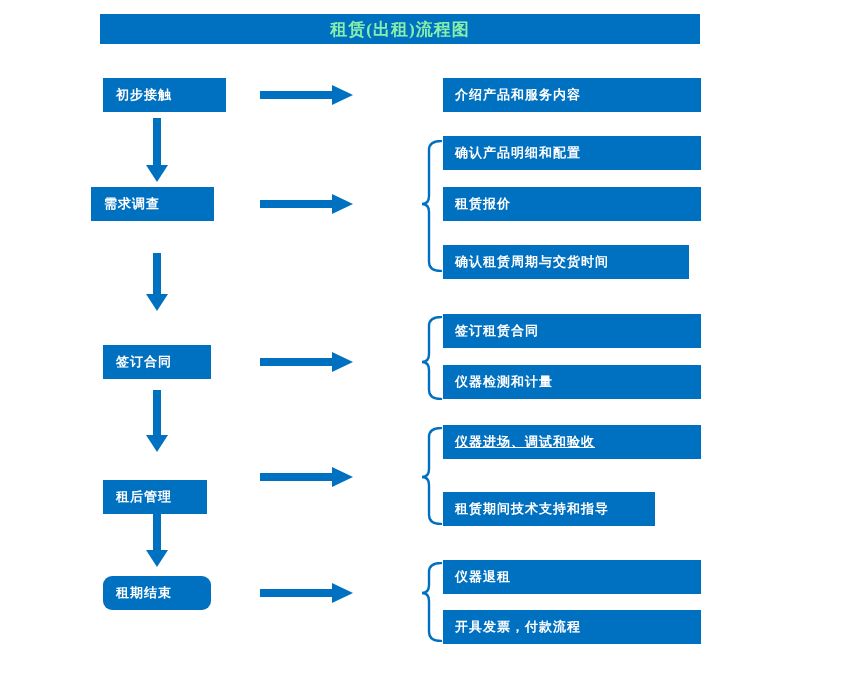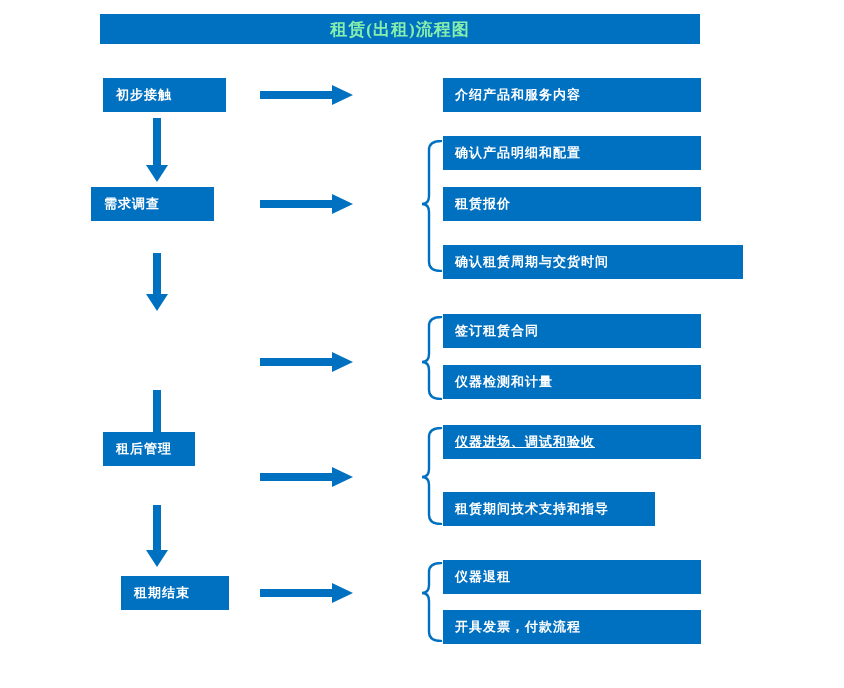--- a/index.html
+++ b/index.html
@@ -60,63 +60,64 @@
     <div class="shaft"></div>
     <div class="head"></div>
   </div>
   <div class="brace" style="left:421px;top:140px;">
     <svg width="22" height="132" viewBox="0 0 22 132">
       <path d="M20,1 Q8,1 8,10 L8,56 Q8,64 1,64 Q8,64 8,72 L8,122 Q8,131 20,131" fill="none" stroke="#0070C0" stroke-width="2.4" stroke-linecap="round"></path>
     </svg>
   </div>
   <div class="box right" style="left:443px;top:187px;width:258px;height:34px;">租赁报价</div>
   <div class="box right" style="left:443px;top:136px;width:258px;height:34px;">确认产品明细和配置</div>
-  <div class="box right" style="left:443px;top:245px;width:300px;height:34px;">确认租赁周期与交货时间</div>
+  <div class="box right" style="left:443px;top:245px;width:246px;height:34px;">确认租赁周期与交货时间</div>
 
   <div class="v-arrow" style="left:146px;top:253px;height:58px;">
     <div class="shaft"></div>
     <div class="head"></div>
   </div>
 
+  <div class="box left" style="left:103px;top:345px;width:108px;height:34px;">签订合同</div>
   <div class="h-arrow" style="left:260px;top:352px;">
     <div class="shaft"></div>
     <div class="head"></div>
   </div>
   <div class="brace" style="left:421px;top:316px;">
     <svg width="22" height="84" viewBox="0 0 22 84">
       <path d="M20,1 Q8,1 8,10 L8,38 Q8,46 1,46 Q8,46 8,54 L8,74 Q8,83 20,83" fill="none" stroke="#0070C0" stroke-width="2.4" stroke-linecap="round"></path>
     </svg>
   </div>
   <div class="box right" style="left:443px;top:314px;width:258px;height:34px;">签订租赁合同</div>
   <div class="box right" style="left:443px;top:365px;width:258px;height:34px;">仪器检测和计量</div>
 
   <div class="v-arrow" style="left:146px;top:390px;height:62px;">
     <div class="shaft"></div>
     <div class="head"></div>
   </div>
 
-  <div class="box left" style="left:103px;top:432px;width:92px;height:34px;">租后管理</div>
+  <div class="box left" style="left:103px;top:480px;width:104px;height:34px;">租后管理</div>
   <div class="h-arrow" style="left:260px;top:467px;">
     <div class="shaft"></div>
     <div class="head"></div>
   </div>
   <div class="brace" style="left:421px;top:427px;">
     <svg width="22" height="98" viewBox="0 0 22 98">
       <path d="M20,1 Q8,1 8,10 L8,42 Q8,50 1,50 Q8,50 8,58 L8,88 Q8,97 20,97" fill="none" stroke="#0070C0" stroke-width="2.4" stroke-linecap="round"></path>
     </svg>
   </div>
   <div class="box right" style="left:443px;top:425px;width:258px;height:34px;text-decoration:underline;">仪器进场、调试和验收</div>
   <div class="box right" style="left:443px;top:492px;width:212px;height:34px;">租赁期间技术支持和指导</div>
 
   <div class="v-arrow" style="left:146px;top:505px;height:62px;">
     <div class="shaft"></div>
     <div class="head"></div>
   </div>
 
-  <div class="box left" style="left:121px;top:576px;width:108px;height:34px;">租期结束</div>
+  <div class="box left" style="left:103px;top:576px;width:108px;height:34px;border-radius:9px;">租期结束</div>
   <div class="h-arrow" style="left:260px;top:583px;">
     <div class="shaft"></div>
     <div class="head"></div>
   </div>
   <div class="brace" style="left:421px;top:562px;">
     <svg width="22" height="80" viewBox="0 0 22 80">
       <path d="M20,1 Q8,1 8,10 L8,23 Q8,31 1,31 Q8,31 8,39 L8,70 Q8,79 20,79" fill="none" stroke="#0070C0" stroke-width="2.4" stroke-linecap="round"></path>
     </svg>
   </div>
   <div class="box right" style="left:443px;top:560px;width:258px;height:34px;">仪器退租</div>

